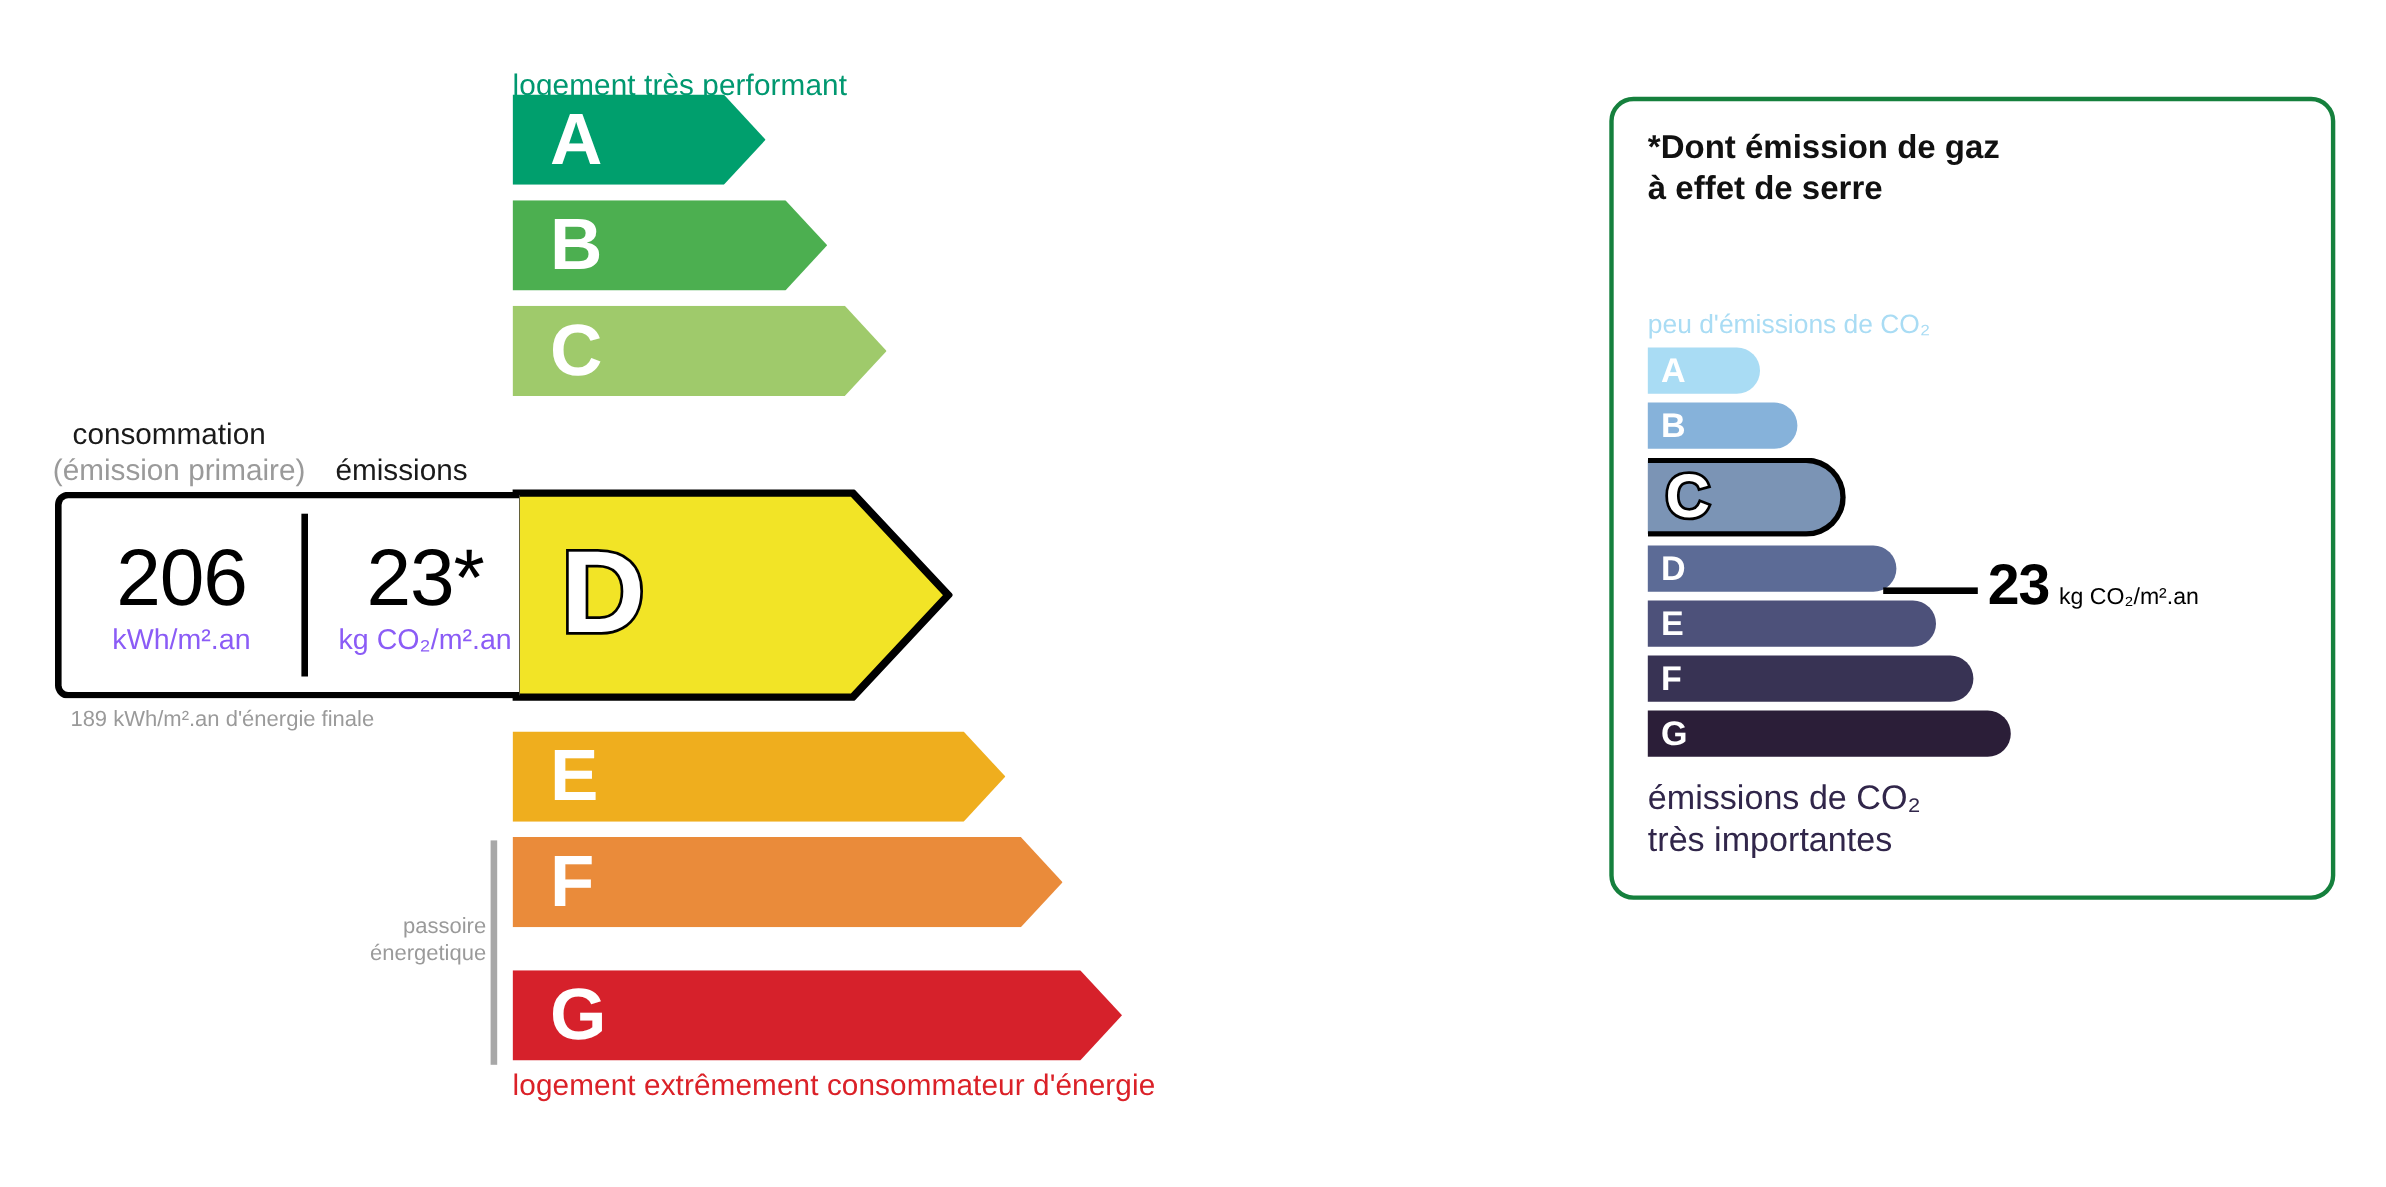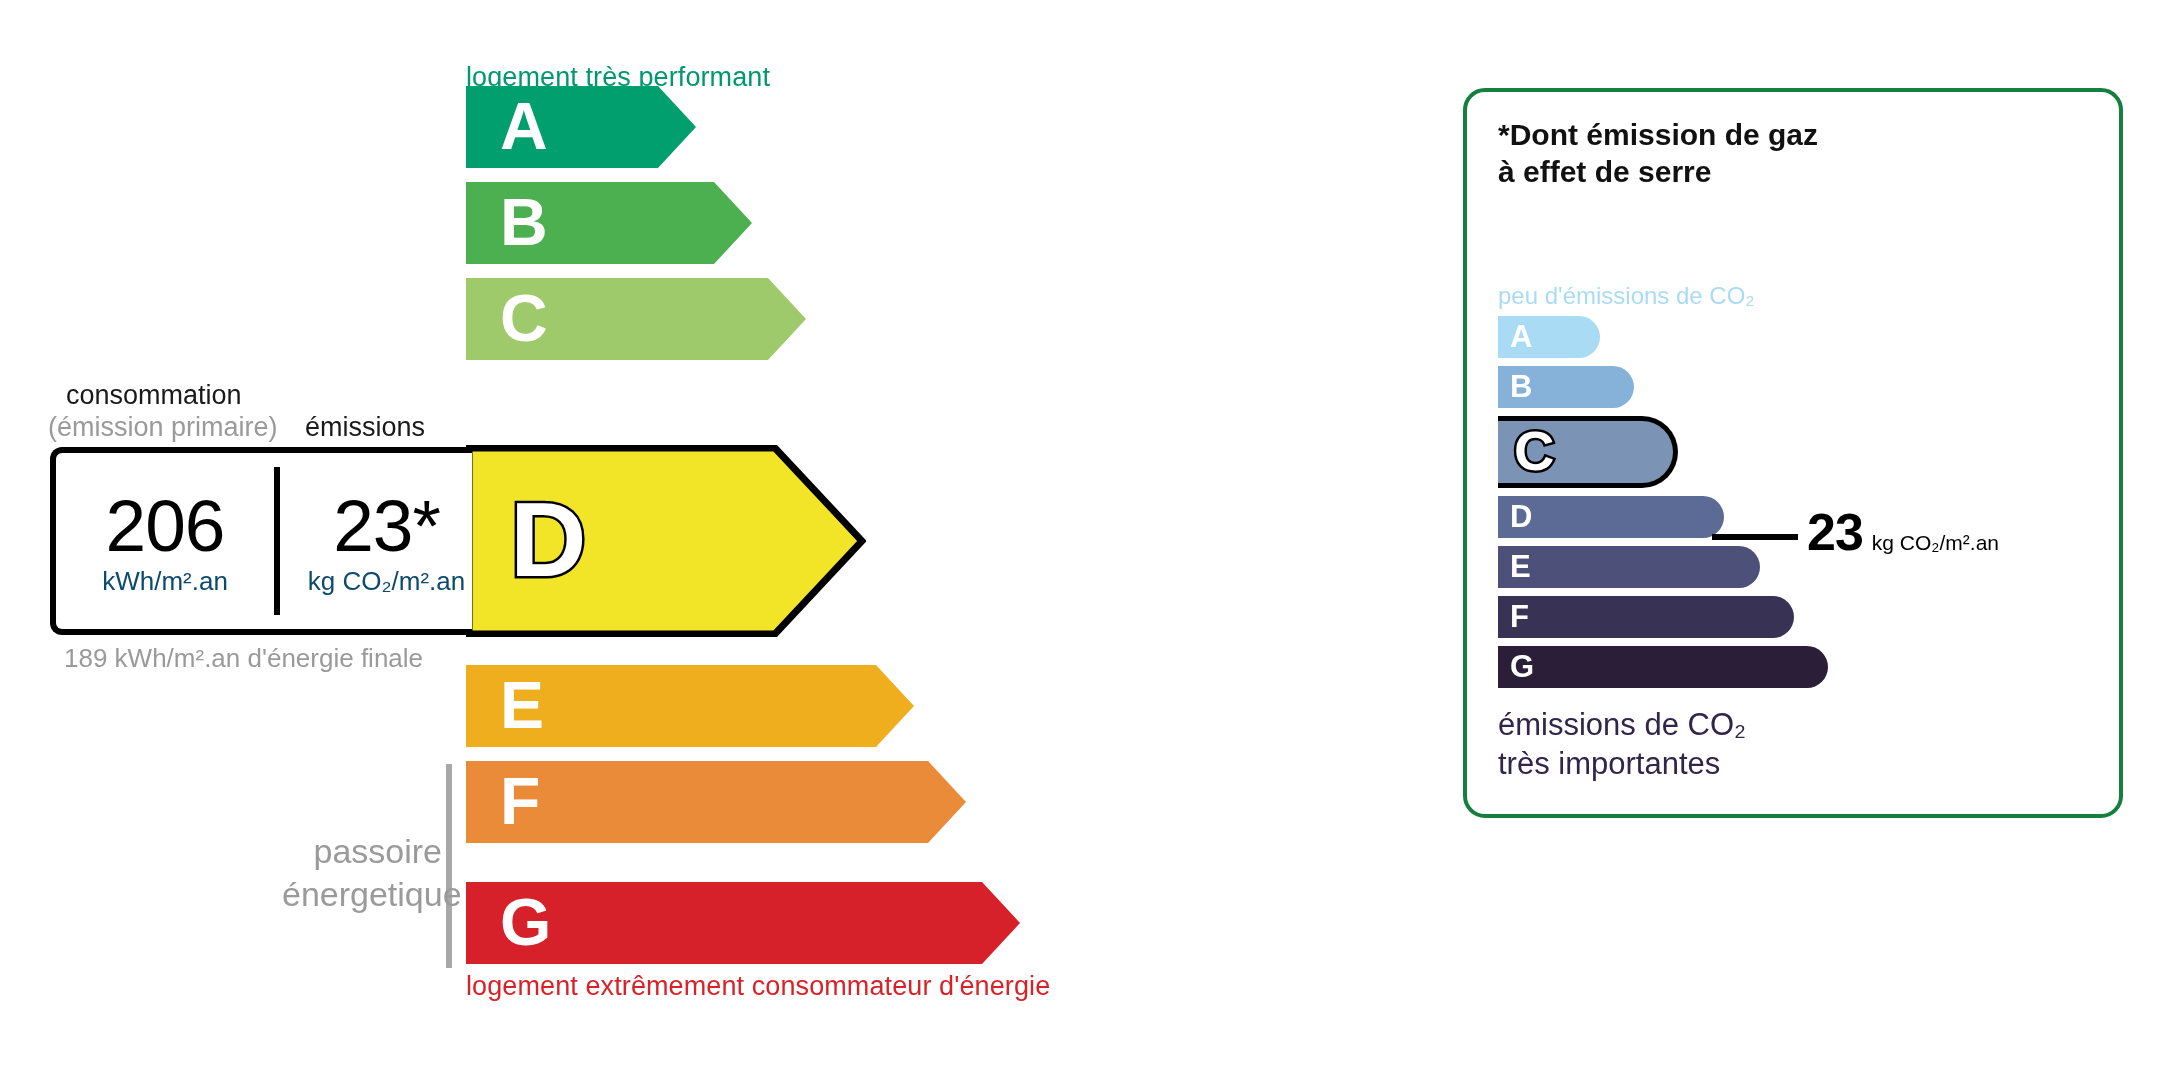--- a/index.html
+++ b/index.html
@@ -94,21 +94,21 @@
   }
   .vb-number {
     font-size: 73px;
     line-height: .95;
     font-weight: 400;
     color: #000000;
     letter-spacing: -1px;
   }
   .vb-unit {
     font-size: 26px;
-    color: #0c4a6e;
+    color: #8b5cf6;
     margin-top: 6px;
     white-space: nowrap;
   }
 
   .label-consommation {
     position: absolute;
     left: 66px; top: 368px;
     font-size: 27px;
     color: #1a1a1a;
     white-space: nowrap;
@@ -123,31 +123,31 @@
   .label-emissions {
     position: absolute;
     left: 305px; top: 400px;
     font-size: 27px;
     color: #1a1a1a;
     white-space: nowrap;
   }
   .label-finale {
     position: absolute;
     left: 64px; top: 630px;
-    font-size: 26px;
+    font-size: 20px;
     line-height: 1.25;
     color: #9a9a9a;
     white-space: nowrap;
   }
   .label-passoire {
     position: absolute;
     left: 282px; top: 818px;
     width: 160px;
     text-align: right;
-    font-size: 34px;
+    font-size: 20px;
     line-height: 1.25;
     color: #9a9a9a;
   }
   #passoire-bar {
     position: absolute;
     left: 446px; top: 752px;
     width: 6px; height: 204px;
     background: #a8a8a8;
   }
 

